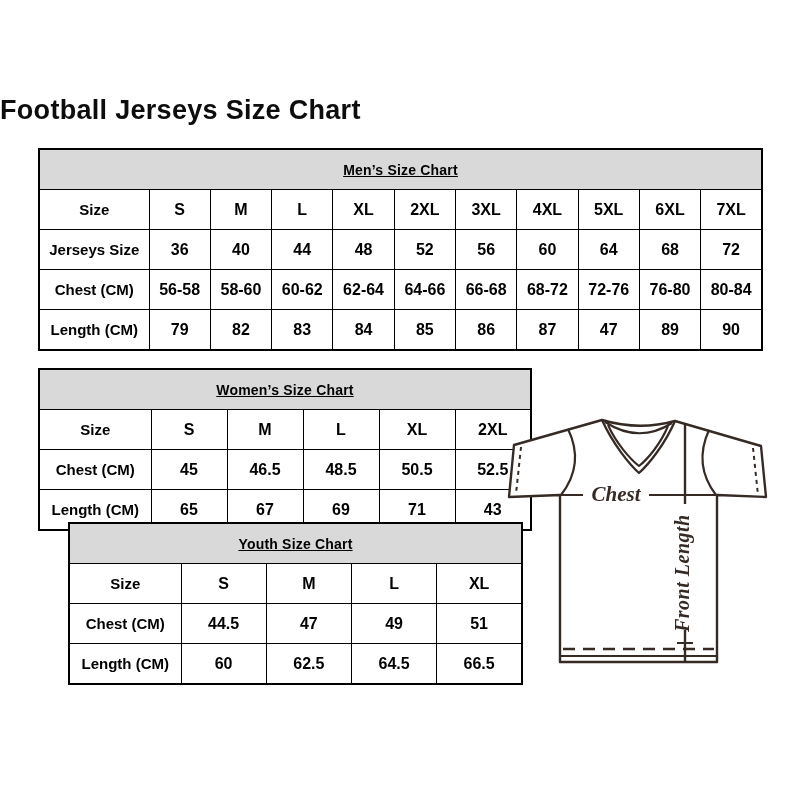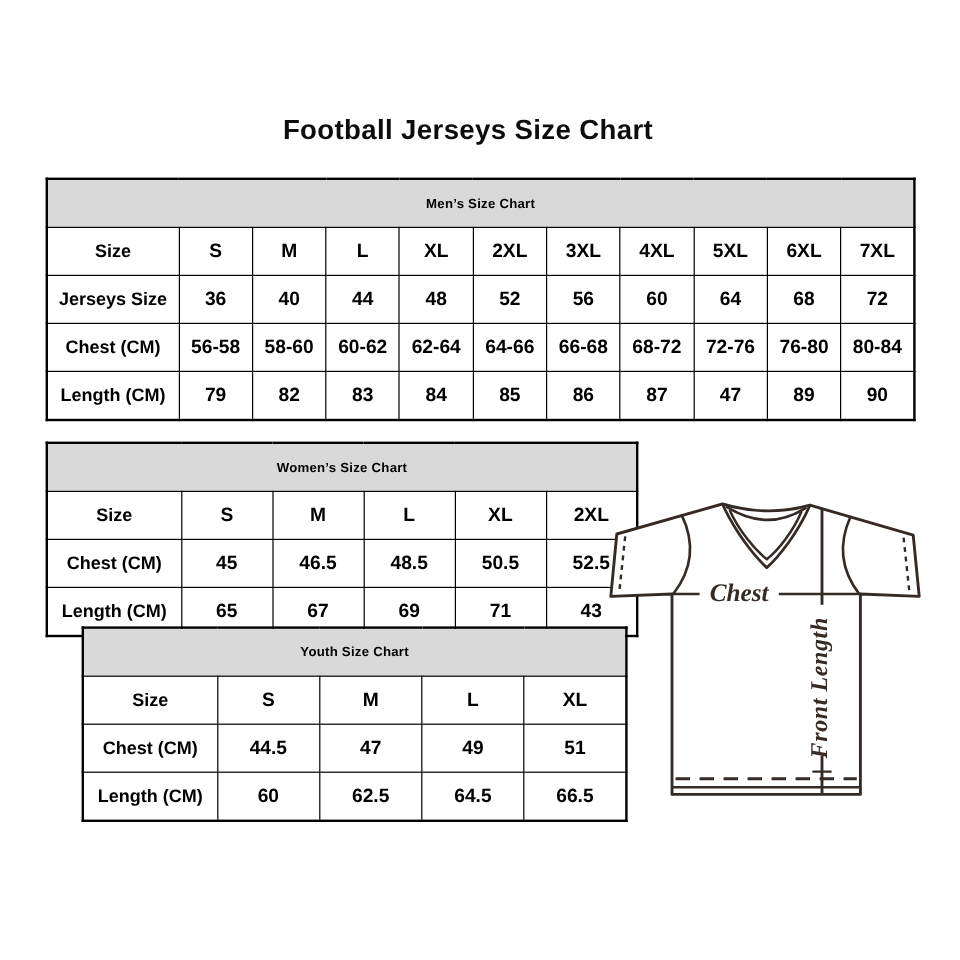--- a/index.html
+++ b/index.html
@@ -3,34 +3,34 @@
 <meta charset="utf-8">
 <style>
   html, body { margin: 0; padding: 0; background: #ffffff; }
   #stage {
     position: relative; width: 800px; height: 800px; background: #ffffff;
     font-family: "Liberation Sans", sans-serif; color: #000;
     overflow: hidden;
   }
   #page-title {
     position: absolute; left: 0; top: 95px; width: 780px; margin: 0;
-    text-align: center; font-size: 23px; font-weight: bold; color: #0d0d0d;
+    text-align: left; font-size: 27px; font-weight: bold; color: #0d0d0d;
     letter-spacing: 0.3px;
   }
   table.size-table {
     position: absolute; border-collapse: collapse; table-layout: fixed;
     border: 2.5px solid #000;
   }
   table.size-table td {
     border: 1.5px solid #000; text-align: center; vertical-align: middle;
     font-weight: bold; font-size: 16px; padding: 0; height: 39px;
     overflow: hidden; white-space: nowrap;
   }
   table.size-table td.band {
-    background: #d9d9d9; font-size: 11px; letter-spacing: 0.2px;
+    background: #d9d9d9; font-size: 14px; letter-spacing: 0.2px; text-decoration: underline;
   }
   table.size-table td.lbl { font-size: 15px; }
   #mens   { left: 38px; top: 148px; width: 725px; }
   #womens { left: 38px; top: 368px; width: 494px; }
   #youth  { left: 38px; top: 522px; width: 455px; margin-left: 30px; }
   #mens   col.c0 { width: 110px; }
   #womens col.c0 { width: 112px; }
   #youth  col.c0 { width: 112px; }
   #jersey-diagram { position: absolute; left: 505px; top: 416px; }
   .serif-label {

